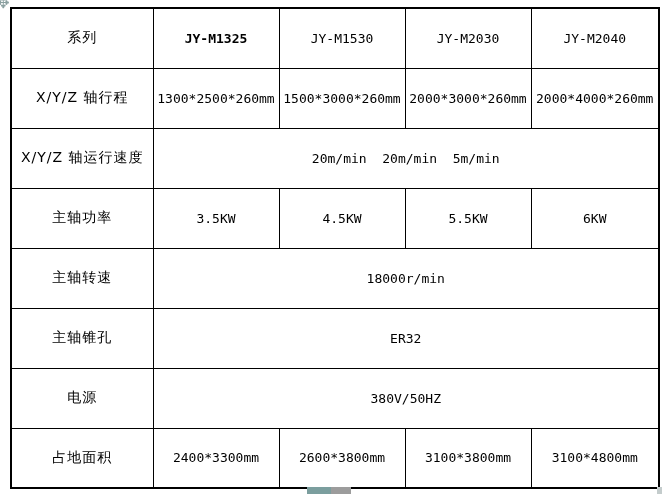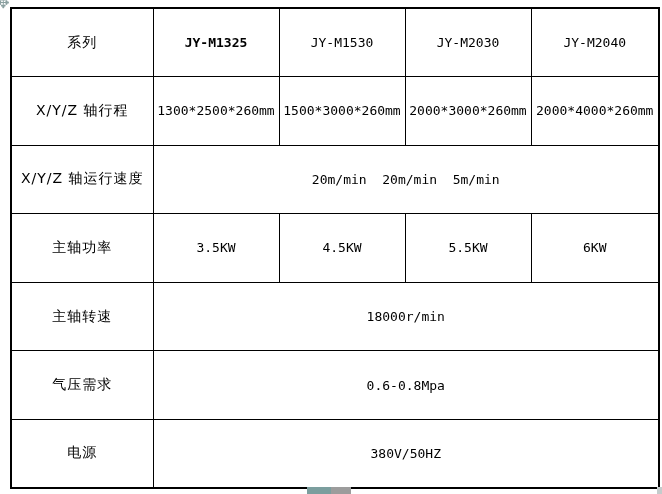--- a/index.html
+++ b/index.html
@@ -118,26 +118,33 @@
         <td class="val">3.5KW</td>
         <td class="val">4.5KW</td>
         <td class="val">5.5KW</td>
         <td class="val">6KW</td>
       </tr>
       <tr>
         <td class="lbl">主轴转速</td>
         <td class="val" colspan="4">18000r/min</td>
       </tr>
       <tr>
-        <td class="lbl">气压需求</td>
-        <td class="val" colspan="4">0.6-0.8Mpa</td>
+        <td class="lbl">主轴锥孔</td>
+        <td class="val" colspan="4">ER32</td>
       </tr>
       <tr>
         <td class="lbl">电源</td>
         <td class="val" colspan="4">380V/50HZ</td>
+      </tr>
+      <tr>
+        <td class="lbl">占地面积</td>
+        <td class="val">2400*3300mm</td>
+        <td class="val">2600*3800mm</td>
+        <td class="val">3100*3800mm</td>
+        <td class="val">3100*4800mm</td>
       </tr>
     </tbody>
   </table>
 
   <div class="scroll-thumb">
     <div class="seg-a" style="background: rgb(123, 158, 158);"></div>
     <div class="seg-b" style="background: rgb(156, 156, 156);"></div>
   </div>
 
   <div class="corner-tick"></div>

